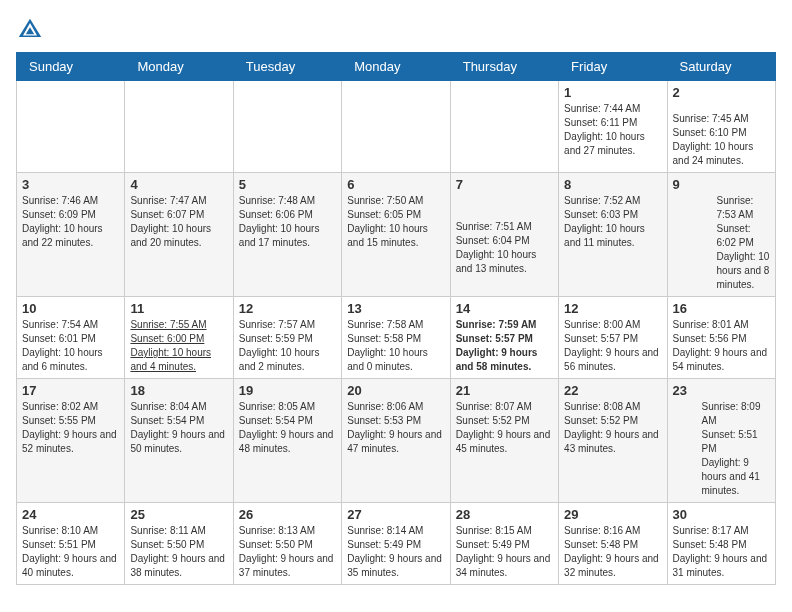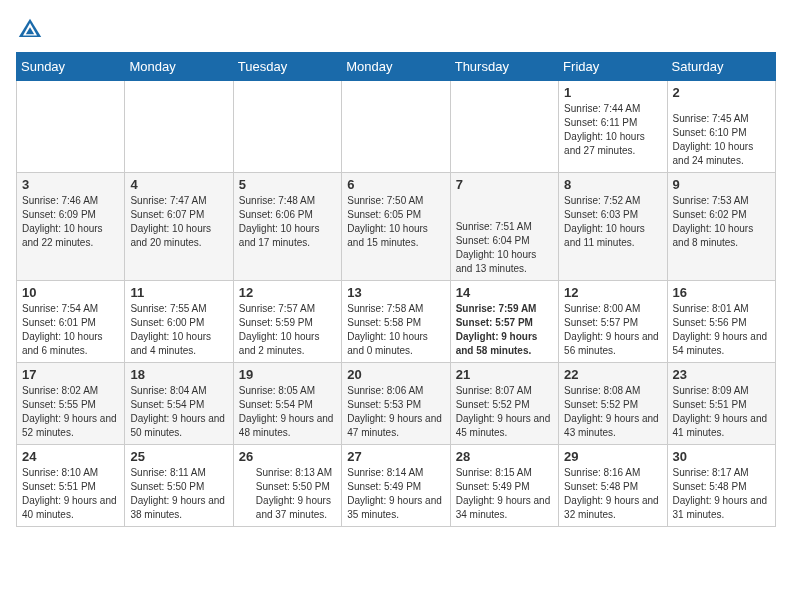--- a/index.html
+++ b/index.html
@@ -54,21 +54,21 @@
       color: #555;
     }
     .calendar {
       width: 100%;
       border-collapse: collapse;
       font-size: 11px;
     }
     .calendar thead tr th {
       background-color: #1a6aaa;
       color: #fff;
-      padding: 6px 4px;
+      padding: 6px 12px;
       text-align: left;
       font-size: 13px;
       font-weight: normal;
       border: 1px solid #1a6aaa;
     }
     .calendar tbody tr td {
       border: 1px solid #ccc;
       vertical-align: top;
       padding: 4px 5px;
       width: 108px;
@@ -179,35 +179,35 @@
 Daylight: 10 hours and 13 minutes.</div>
         </td>
         <td>
           <span class="day-number">8</span>
           <div class="day-info" style="white-space: pre-line;">Sunrise: 7:52 AM
 Sunset: 6:03 PM
 Daylight: 10 hours and 11 minutes.</div>
         </td>
         <td>
           <span class="day-number">9</span>
-          <div class="day-info" style="white-space: pre-line;">Sunrise: 7:53 AM
+          <div class="day-info" style="white-space: pre-line; margin-left: 44px;">Sunrise: 7:53 AM
 Sunset: 6:02 PM
 Daylight: 10 hours and 8 minutes.</div>
         </td>
       </tr>
       <tr>
         <td>
           <span class="day-number">10</span>
           <div class="day-info" style="white-space: pre-line;">Sunrise: 7:54 AM
 Sunset: 6:01 PM
 Daylight: 10 hours and 6 minutes.</div>
         </td>
         <td>
           <span class="day-number">11</span>
-          <div class="day-info" style="white-space: pre-line;">Sunrise: 7:55 AM
+          <div class="day-info" style="white-space: pre-line; text-decoration: underline;">Sunrise: 7:55 AM
 Sunset: 6:00 PM
 Daylight: 10 hours and 4 minutes.</div>
         </td>
         <td>
           <span class="day-number">12</span>
           <div class="day-info" style="white-space: pre-line;">Sunrise: 7:57 AM
 Sunset: 5:59 PM
 Daylight: 10 hours and 2 minutes.</div>
         </td>
         <td>
@@ -267,41 +267,41 @@
 Daylight: 9 hours and 45 minutes.</div>
         </td>
         <td>
           <span class="day-number">22</span>
           <div class="day-info" style="white-space: pre-line;">Sunrise: 8:08 AM
 Sunset: 5:52 PM
 Daylight: 9 hours and 43 minutes.</div>
         </td>
         <td>
           <span class="day-number">23</span>
-          <div class="day-info" style="white-space: pre-line;">Sunrise: 8:09 AM
+          <div class="day-info" style="white-space: pre-line; margin-left: 29px;">Sunrise: 8:09 AM
 Sunset: 5:51 PM
 Daylight: 9 hours and 41 minutes.</div>
         </td>
       </tr>
       <tr>
         <td>
           <span class="day-number">24</span>
           <div class="day-info" style="white-space: pre-line;">Sunrise: 8:10 AM
 Sunset: 5:51 PM
 Daylight: 9 hours and 40 minutes.</div>
         </td>
         <td>
           <span class="day-number">25</span>
           <div class="day-info" style="white-space: pre-line;">Sunrise: 8:11 AM
 Sunset: 5:50 PM
 Daylight: 9 hours and 38 minutes.</div>
         </td>
         <td>
           <span class="day-number">26</span>
-          <div class="day-info" style="white-space: pre-line; margin-left: 17px;">Sunrise: 8:13 AM
+          <div class="day-info" style="white-space: pre-line;">Sunrise: 8:13 AM
 Sunset: 5:50 PM
 Daylight: 9 hours and 37 minutes.</div>
         </td>
         <td>
           <span class="day-number">27</span>
           <div class="day-info" style="white-space: pre-line;">Sunrise: 8:14 AM
 Sunset: 5:49 PM
 Daylight: 9 hours and 35 minutes.</div>
         </td>
         <td>

